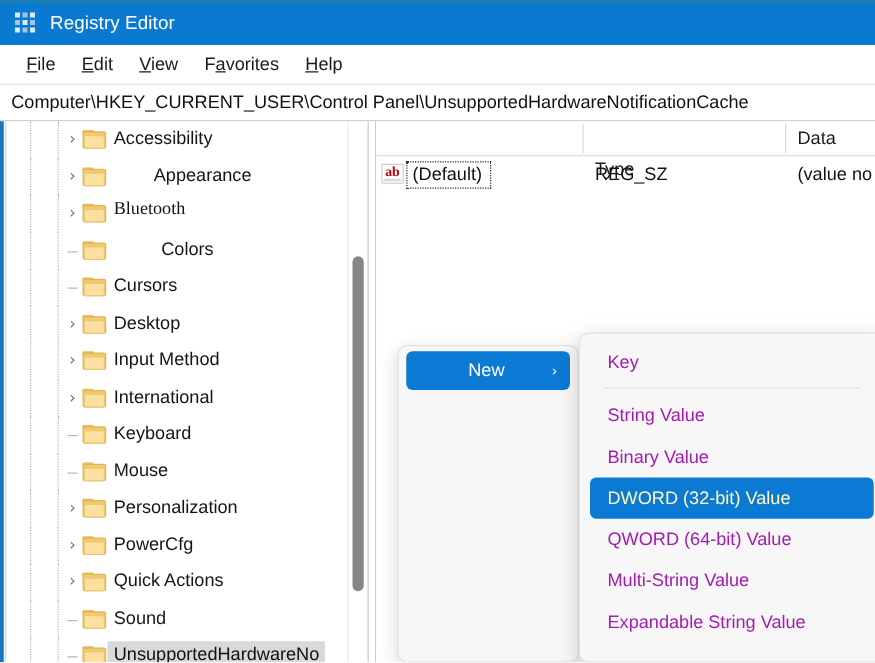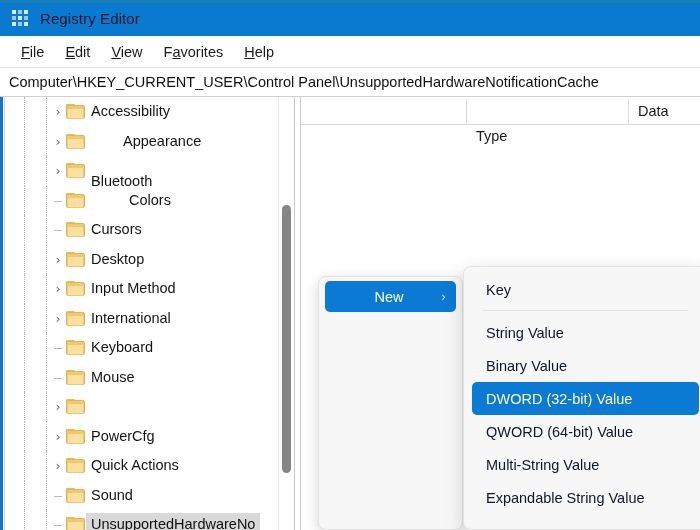--- a/index.html
+++ b/index.html
@@ -44,21 +44,21 @@
     gap: 2px;
     flex: 0 0 auto;
   }
   .reg-icon i {
     display: block;
     width: 4px; height: 4px;
     background: #dbeaf7;
   }
   .reg-icon i.dim { background: #9dc6e8; }
   .title-text {
-    color: #0f172a;
+    color: #ffffff;
     font-size: 15px;
     margin-left: 11px;
     letter-spacing: .1px;
   }
 
   
   .menubar {
     position: absolute;
     left: 0; top: 36px;
     width: 700px; height: 32px;
@@ -325,21 +325,21 @@
     padding: 6px 5px;
   }
   .sub-item {
     height: 33px;
     margin: 0 3px;
     border-radius: 5px;
     display: flex;
     align-items: center;
     padding-left: 14px;
     font-size: 14.5px;
-    color: #0f172a;
+    color: #a21caf;
     white-space: nowrap;
   }
   .sub-item.active {
     background: #0b7ad4;
     color: #fef9c3;
   }
   .sub-sep {
     height: 1px;
     background: #e0e0e0;
     margin: 4px 14px 5px 14px;
@@ -406,21 +406,21 @@
       </div>
       <div class="tree-row">
         <div class="guide" style="left: 18px;"></div>
         <div class="guide" style="left: 40px;"></div>
         <div class="chev" style="left: 45px; top: 8px;">›</div>
         <div class="folder" style="left: 60px; top: 7px;">
           <span class="tab"></span>
           <span class="back"></span>
           <span class="front"></span>
         </div>
-        <div class="tree-label" style="left: 80px; top: 14px;">Bluetooth</div>
+        <div class="tree-label" style="left: 80px; top: 0; font-family: Liberation Serif, serif;">Bluetooth</div>
       </div>
       <div class="tree-row">
         <div class="guide" style="left: 18px;"></div>
         <div class="guide" style="left: 40px;"></div>
         <div class="elbow" style="left: 48px; top: 15px;"></div>
         <div class="folder" style="left: 60px; top: 7px;">
           <span class="tab"></span>
           <span class="back"></span>
           <span class="front"></span>
         </div>
@@ -494,20 +494,21 @@
       </div>
       <div class="tree-row">
         <div class="guide" style="left: 18px;"></div>
         <div class="guide" style="left: 40px;"></div>
         <div class="chev" style="left: 45px; top: 8px;">›</div>
         <div class="folder" style="left: 60px; top: 7px;">
           <span class="tab"></span>
           <span class="back"></span>
           <span class="front"></span>
         </div>
+        <div class="tree-label" style="left: 80px; top: 3px;">Personalization</div>
       </div>
       <div class="tree-row">
         <div class="guide" style="left: 18px;"></div>
         <div class="guide" style="left: 40px;"></div>
         <div class="chev" style="left: 45px; top: 8px;">›</div>
         <div class="folder" style="left: 60px; top: 7px;">
           <span class="tab"></span>
           <span class="back"></span>
           <span class="front"></span>
         </div>
@@ -555,20 +556,28 @@
   <div class="splitter"></div>
 
   <div class="listpane">
     <div class="list-header">
       <div class="col-div" style="left:165px;"></div>
       <div class="col-head" style="left:166px;width:161px;margin-top:25px;">Type</div>
       <div class="col-div" style="left:327px;"></div>
       <div class="col-head" style="left:328px;width:71px;">Data</div>
     </div>
 
+    <div class="list-row">
+      <div class="ab-icon">ab</div>
+      <div class="cell" style="left:24px;">
+        <span class="name-focus">(Default)</span>
+      </div>
+      <div class="cell" style="left:175px;">REG_SZ</div>
+      <div class="cell" style="left:337px;">(value no</div>
+    </div>
   </div>
 
   <div class="ctx-menu" id="ctxmenu">
       <div class="ctx-item active">
         <span class="ctx-label">New</span>
         <span class="ctx-arrow">›</span>
       </div>
     </div>
 
   <div class="submenu" id="submenu">

